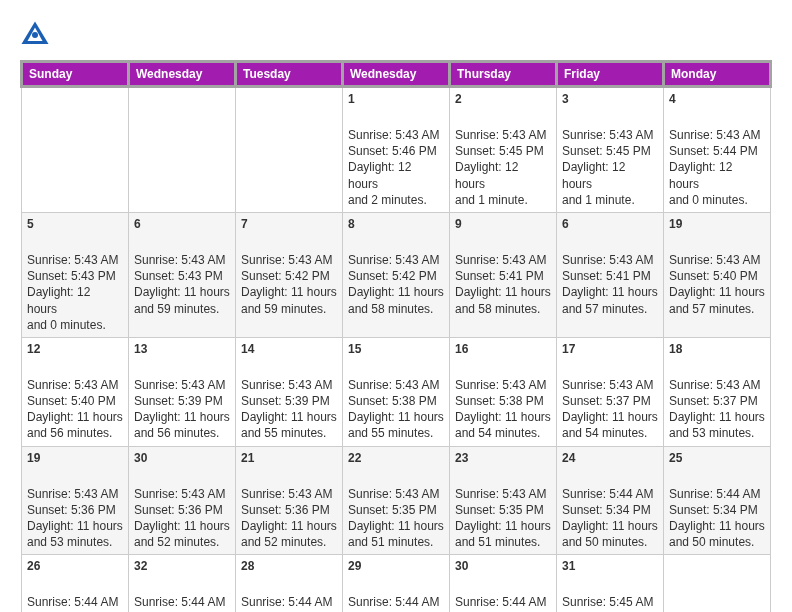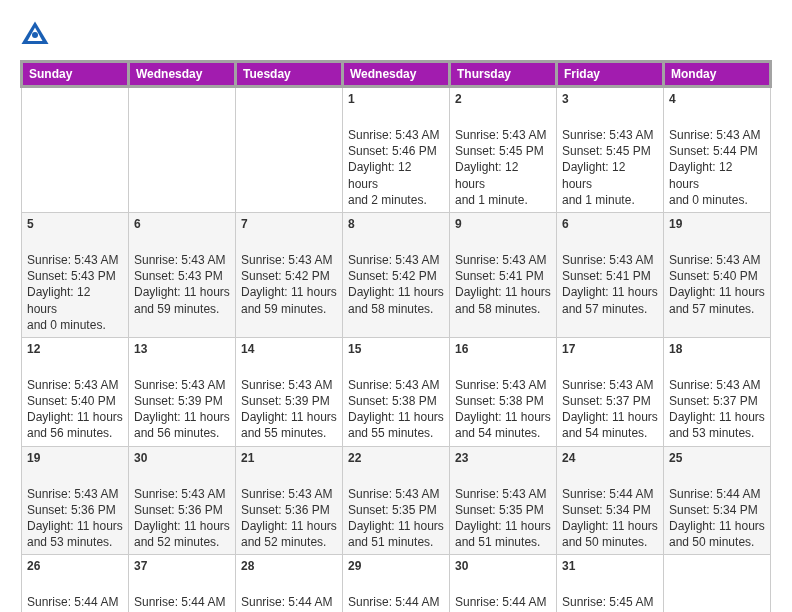--- a/index.html
+++ b/index.html
@@ -320,21 +320,21 @@
         </tr>
         <tr>
           <td>
             <div class="day-num">26</div>
             <div class="day-info" style="white-space: pre-line;">Sunrise: 5:44 AM
 Sunset: 5:34 PM
 Daylight: 11 hours
 and 49 minutes.</div>
           </td>
           <td>
-            <div class="day-num">37</div>
+            <div class="day-num">32</div>
             <div class="day-info" style="white-space: pre-line;">Sunrise: 5:44 AM
 Sunset: 5:33 PM
 Daylight: 11 hours
 and 49 minutes.</div>
           </td>
           <td>
             <div class="day-num">28</div>
             <div class="day-info" style="white-space: pre-line;">Sunrise: 5:44 AM
 Sunset: 5:33 PM
 Daylight: 11 hours

